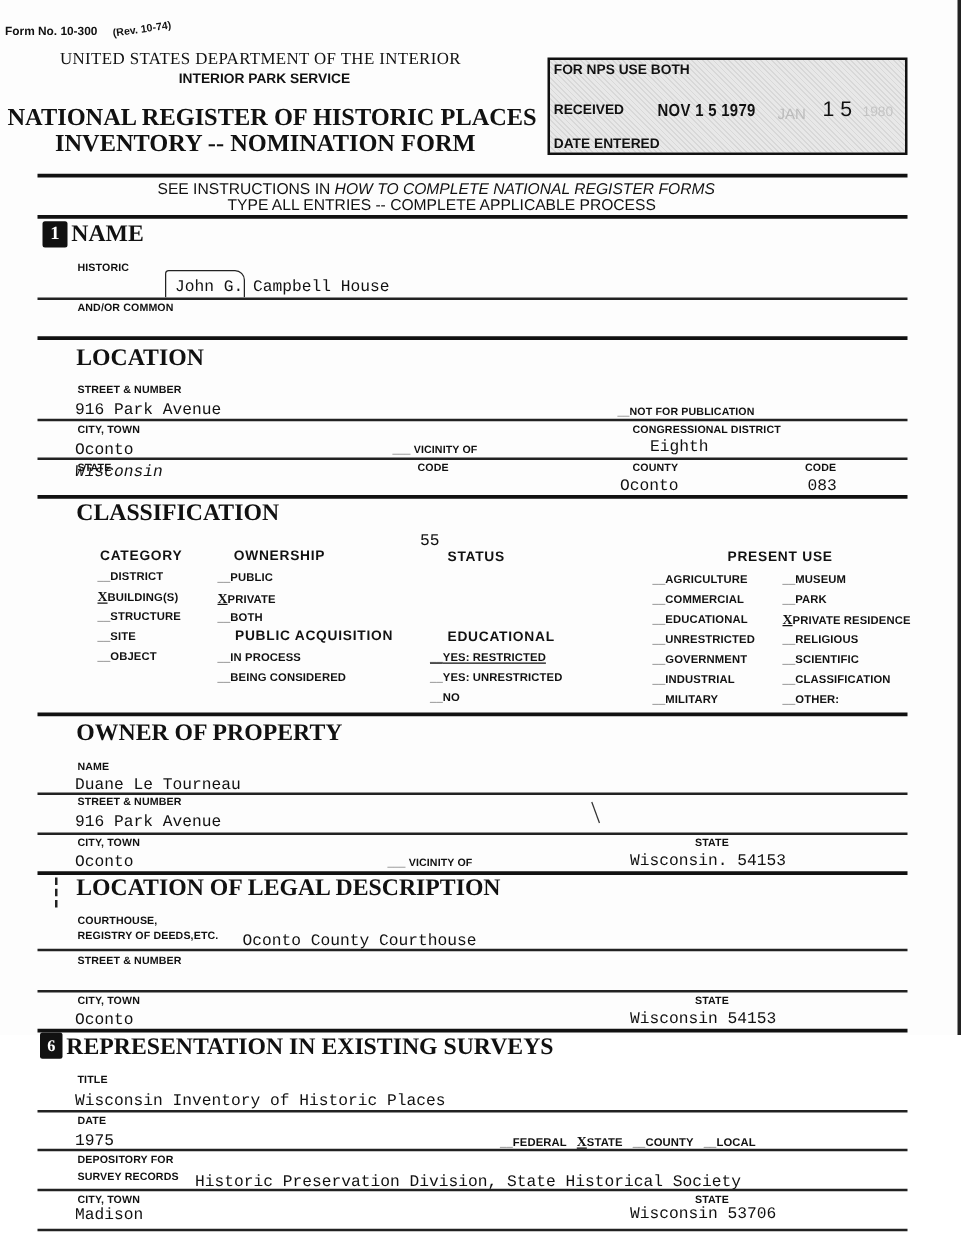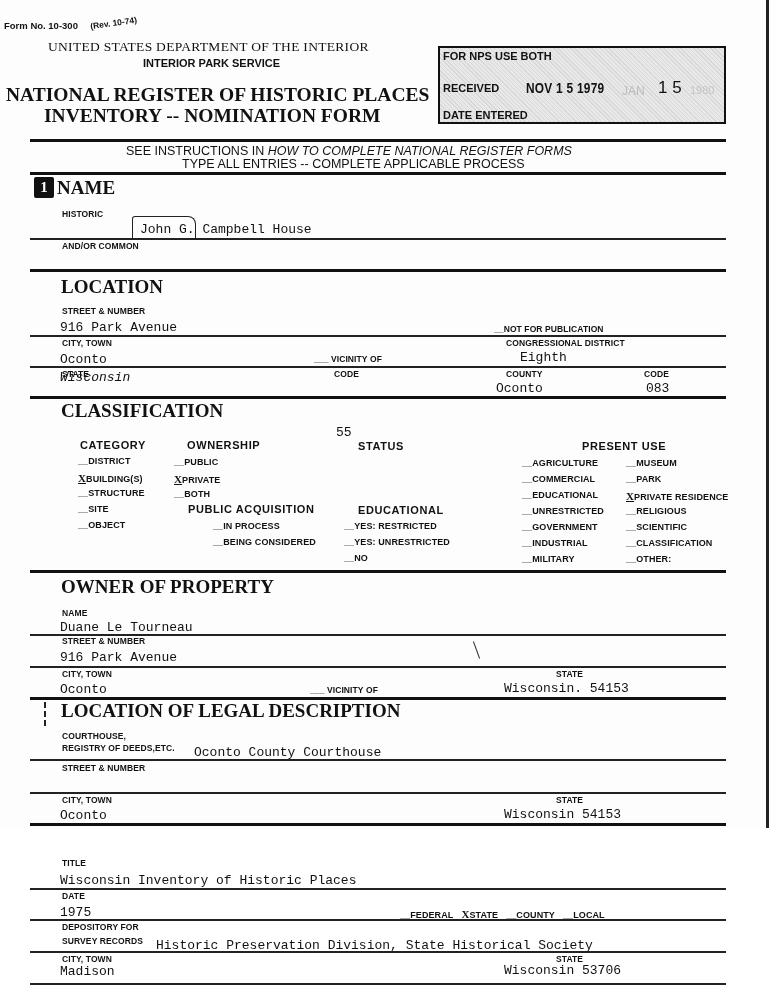--- a/index.html
+++ b/index.html
@@ -93,29 +93,29 @@
       <div class="opt" style="white-space: nowrap; height: 16px;"><span>__</span><span>OBJECT</span></div>
     </div>
 
   <div class="abs colhead" style="left:187px;top:439px;">OWNERSHIP</div>
   <div id="own-list" class="abs" style="left:174px;top:457px;">
       <div class="opt" style="white-space: nowrap; height: 16px;"><span>__</span><span>PUBLIC</span></div>
       <div class="opt" style="white-space: nowrap; height: 16px;"><span class="mark">X</span><span>PRIVATE</span></div>
       <div class="opt" style="white-space: nowrap; height: 16px;"><span>__</span><span>BOTH</span></div>
     </div>
   <div class="abs colhead" style="left:188px;top:503px;">PUBLIC ACQUISITION</div>
-  <div id="acq-list" class="abs" style="left:174px;top:521px;margin-left:39px;">
+  <div id="acq-list" class="abs" style="left:174px;top:521px;">
       <div class="opt" style="white-space: nowrap; height: 16px;"><span>__</span><span>IN PROCESS</span></div>
       <div class="opt" style="white-space: nowrap; height: 16px;"><span>__</span><span>BEING CONSIDERED</span></div>
     </div>
 
   <div class="abs colhead" style="left:358px;top:440px;">STATUS</div>
   <div class="abs colhead" style="left:358px;top:504px;">EDUCATIONAL</div>
   <div id="acc-list" class="abs" style="left:344px;top:521px;">
-      <div class="opt" style="white-space: nowrap; height: 16px;"><span>__</span><span>YES: RESTRICTED</span></div>
+      <div class="opt" style="white-space: nowrap; height: 16px; text-decoration: underline;"><span>__</span><span>YES: RESTRICTED</span></div>
       <div class="opt" style="white-space: nowrap; height: 16px;"><span>__</span><span>YES: UNRESTRICTED</span></div>
       <div class="opt" style="white-space: nowrap; height: 16px;"><span>__</span><span>NO</span></div>
     </div>
 
   <div class="abs colhead" style="left:582px;top:440px;">PRESENT USE</div>
   <div id="use1-list" class="abs" style="left:522px;top:458px;">
       <div class="opt" style="white-space: nowrap; height: 16px;"><span>__</span><span>AGRICULTURE</span></div>
       <div class="opt" style="white-space: nowrap; height: 16px;"><span>__</span><span>COMMERCIAL</span></div>
       <div class="opt" style="white-space: nowrap; height: 16px;"><span>__</span><span>EDUCATIONAL</span></div>
       <div class="opt" style="white-space: nowrap; height: 16px;"><span>__</span><span>UNRESTRICTED</span></div>
@@ -158,20 +158,23 @@
   <div class="thin" style="top:759px;"></div>
   <div class="abs lbl" style="left:62px;top:763px;">STREET &amp; NUMBER</div>
   <div class="abs mono" style="left:60px;top:776px;"></div>
   <div class="thin" style="top:792px;"></div>
   <div class="abs lbl" style="left:62px;top:795px;">CITY, TOWN</div>
   <div class="abs lbl" style="left:556px;top:795px;">STATE</div>
   <div class="abs mono" style="left:60px;top:808px;">Oconto</div>
   <div class="abs mono" style="left:504px;top:807px;">Wisconsin  54153</div>
   <div class="thick" style="top:823px;"></div>
 
+  <div class="abs sect-title" style="left:32px;top:826px;">
+    <span class="num-box" style="font-size:13px;width:18px;">6</span><span>REPRESENTATION IN EXISTING SURVEYS</span>
+  </div>
   <div class="abs lbl" style="left:62px;top:858px;">TITLE</div>
   <div class="abs mono" style="left:60px;top:873px;">Wisconsin Inventory of Historic Places</div>
   <div class="thin" style="top:888px;"></div>
   <div class="abs lbl" style="left:62px;top:891px;">DATE</div>
   <div class="abs mono" style="left:60px;top:905px;">1975</div>
   <div id="levels" class="abs" style="left:400px;top:904px;"><div class="opt" style="white-space: nowrap; display: inline-block; margin-right: 8px;"><span>__</span><span>FEDERAL</span></div><div class="opt" style="white-space: nowrap; display: inline-block; margin-right: 8px;"><span class="mark">X</span><span>STATE</span></div><div class="opt" style="white-space: nowrap; display: inline-block; margin-right: 8px;"><span>__</span><span>COUNTY</span></div><div class="opt" style="white-space: nowrap; display: inline-block; margin-right: 8px;"><span>__</span><span>LOCAL</span></div></div>
   <div class="thin" style="top:919px;"></div>
   <div class="abs lbl" style="left:62px;top:922px;">DEPOSITORY FOR</div>
   <div class="abs lbl" style="left:62px;top:936px;">SURVEY RECORDS</div>
   <div class="abs mono" style="left:156px;top:938px;">Historic Preservation Division, State Historical Society</div>

